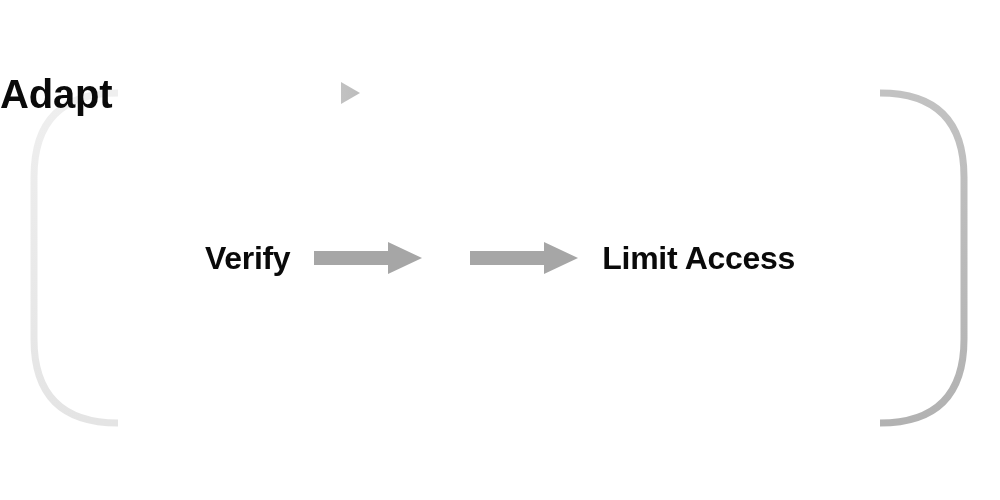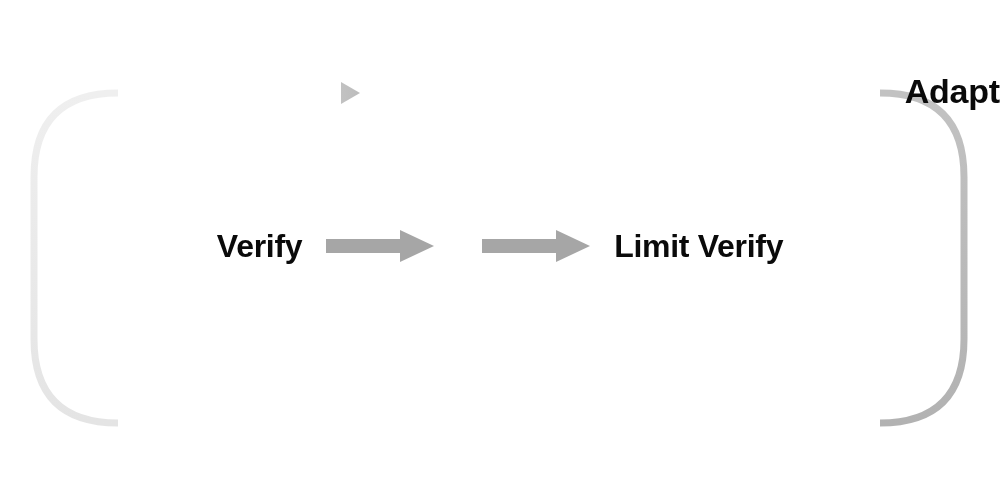--- a/index.html
+++ b/index.html
@@ -33,32 +33,32 @@
     font-weight: bold;
     color: #0a0a0a;
     white-space: nowrap;
     letter-spacing: -0.2px;
     line-height: 1;
   }
   #label-adapt {
     left: 0;
     right: 0;
     top: 74px;
-    text-align: right;
-    font-size: 34px;
+    text-align: left;
+    font-size: 40px;
   }
   .stage-row {
     position: absolute;
     left: 0;
     top: 218px;
     width: 1000px;
     height: 56px;
     display: flex;
     flex-direction: row;
-    align-items: center;
+    align-items: flex-end;
     justify-content: center;
   }
   .stage-label {
     font-family: "Liberation Sans", sans-serif;
     font-weight: bold;
     font-size: 32px;
     color: #0a0a0a;
     white-space: nowrap;
     letter-spacing: -0.3px;
     line-height: 1;
@@ -140,17 +140,17 @@
       </svg>
     </span>
 
 
     <span class="block-arrow">
       <svg viewBox="0 0 108 32" xmlns="http://www.w3.org/2000/svg">
         <polygon points="0,9 74,9 74,0 108,16 74,32 74,23 0,23" fill="#a6a6a6"></polygon>
       </svg>
     </span>
 
-    <span class="stage-label">Limit Verify</span>
+    <span class="stage-label">Limit Access</span>
 
   </div>
 
 </div>
 
 </body></html>

